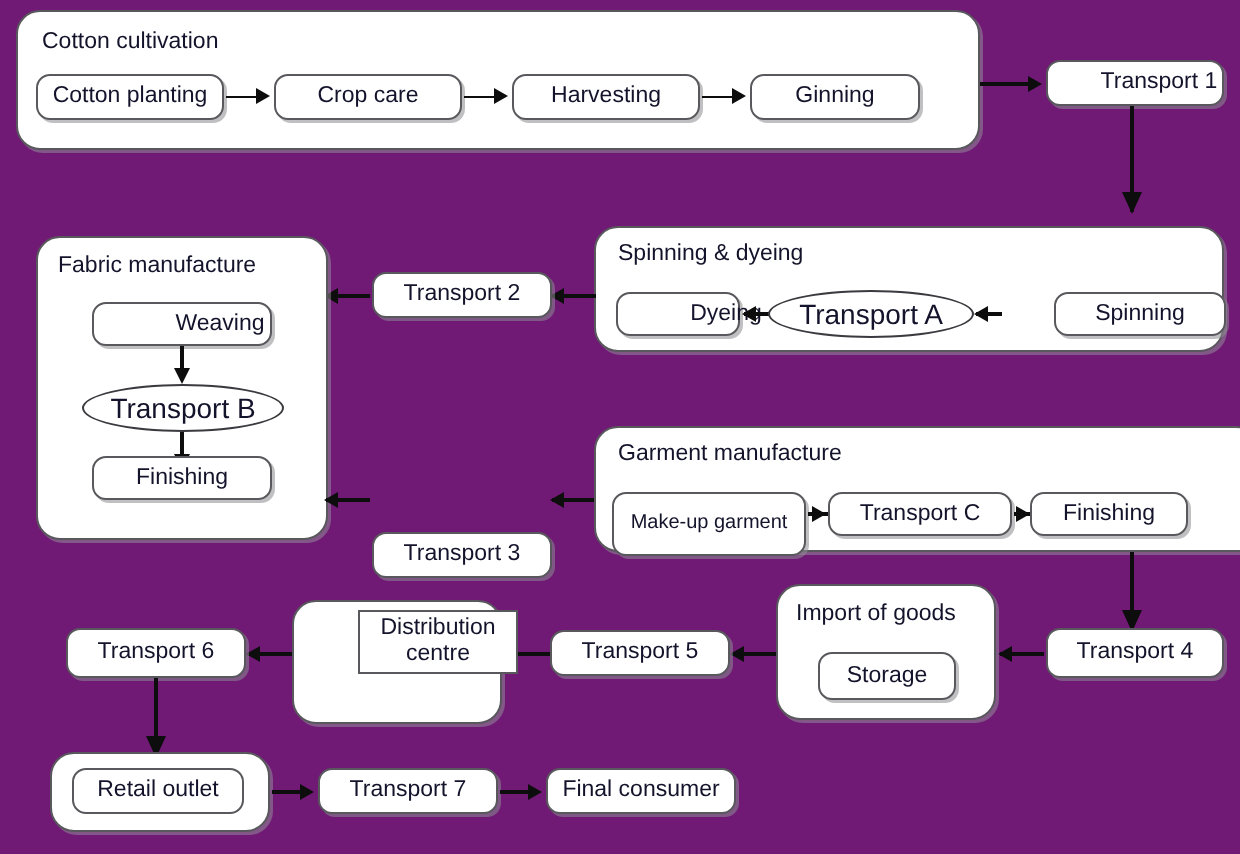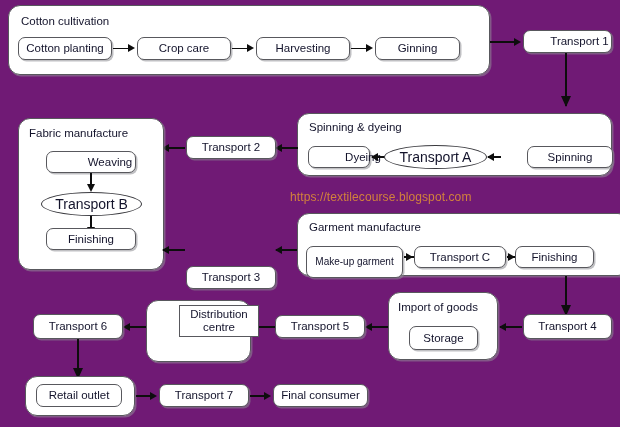--- a/index.html
+++ b/index.html
@@ -134,21 +134,20 @@
     <span>Transport A</span>
   </div>
 
   <div class="hline" style="left:488px; top:156.2px; width:13px;"></div>
   <div class="arrow ar-left" style="left:487px; top:153px;"></div>
 
   <div class="node" style="left:503px; top:146px; width:86px; height:22px;margin-left:24px;">
     <span>Spinning</span>
   </div>
 
-  <div class="watermark" style="left:290px; top:190px;">https://textilecourse.blogspot.com</div>
 
   <div class="hline" style="left:276px; top:147.2px; width:22px;"></div>
   <div class="arrow ar-left" style="left:275px; top:144px;"></div>
 
   <div class="node" style="left:186px; top:136px; width:90px; height:23px;">
     <span>Transport 2</span>
   </div>
 
   <div class="hline" style="left:163px; top:147.2px; width:22px;"></div>
   <div class="arrow ar-left" style="left:162px; top:144px;"></div>

